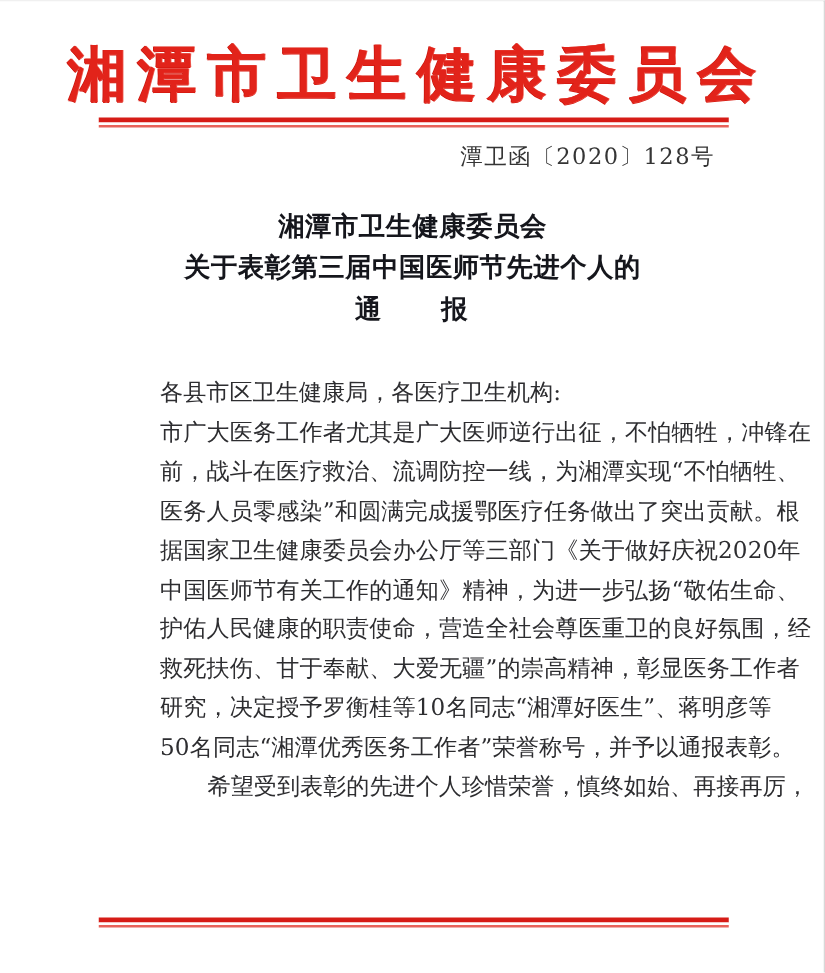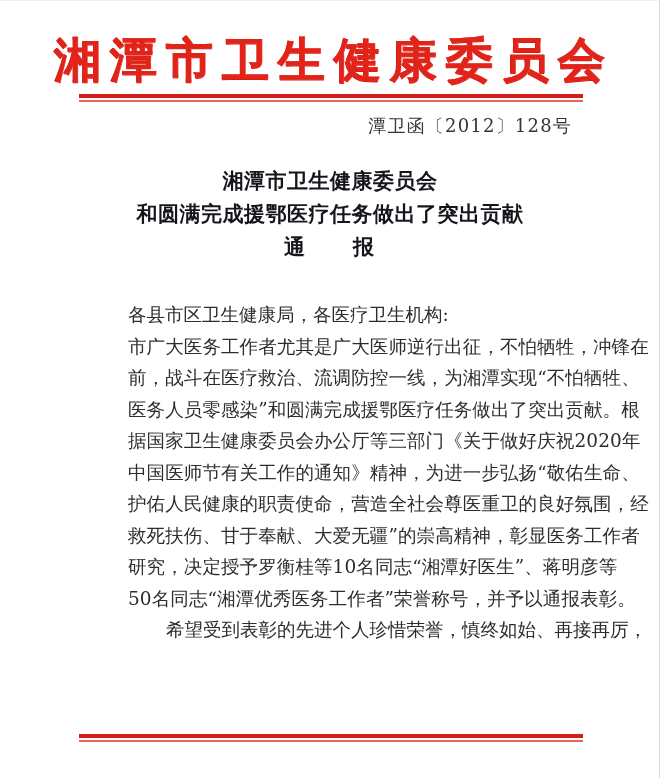--- a/index.html
+++ b/index.html
@@ -151,25 +151,25 @@
   <div class="masthead">
     <span class="masthead-title">湘潭市卫生健康委员会</span>
   </div>
 
   <div class="rule rule-top">
     <div class="bar-thick"></div>
     <div class="bar-gap"></div>
     <div class="bar-thin"></div>
   </div>
 
-  <div class="docnum">潭卫函〔2012〕128号</div>
+  <div class="docnum">潭卫函〔2020〕128号</div>
 
   <div class="title-block">
     <div class="title-line">湘潭市卫生健康委员会</div>
-    <div class="title-line">和圆满完成援鄂医疗任务做出了突出贡献</div>
+    <div class="title-line">关于表彰第三届中国医师节先进个人的</div>
     <div class="title-line spaced">通　　报</div>
   </div>
 
   <div class="body-block">
     <div class="body-line">各县市区卫生健康局，各医疗卫生机构:</div>
 
     <div class="body-line justify">市广大医务工作者尤其是广大医师逆行出征，不怕牺牲，冲锋在</div>
     <div class="body-line justify">前，战斗在医疗救治、流调防控一线，为湘潭实现“不怕牺牲、</div>
     <div class="body-line justify">医务人员零感染”和圆满完成援鄂医疗任务做出了突出贡献。根</div>
     <div class="body-line justify">据国家卫生健康委员会办公厅等三部门《关于做好庆祝2020年</div>

